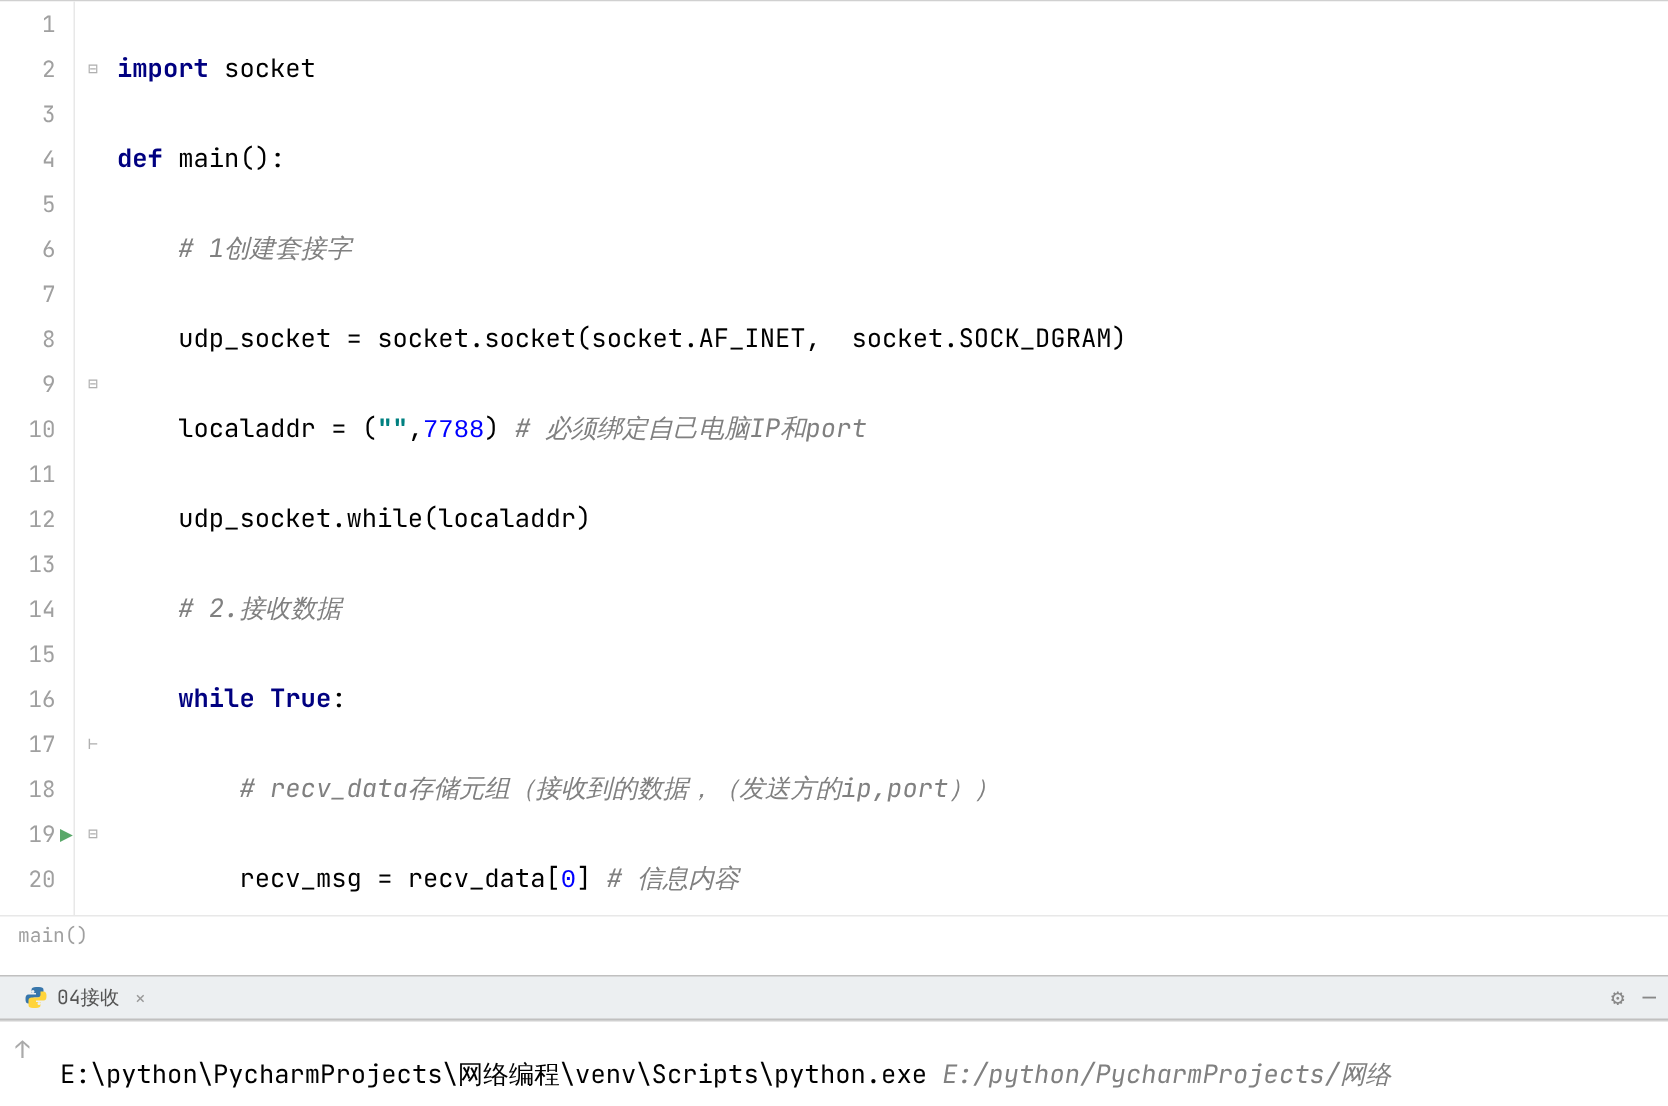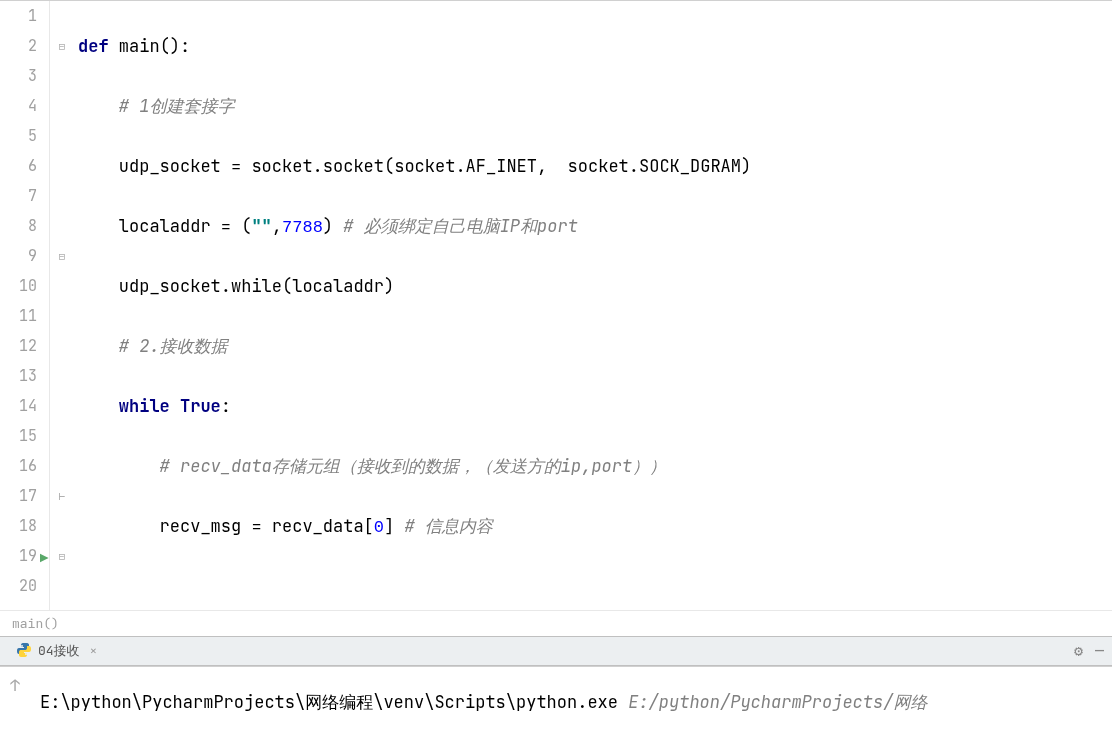--- a/index.html
+++ b/index.html
@@ -64,34 +64,35 @@
 .kw { color: #000080; font-weight: bold; }
 .str { color: #008080; font-weight: bold; }
 .num { color: #0000ff; font-family: Liberation Mono, monospace; }
 .cmt { color: #808080; font-style: italic; }
 .breadcrumb {
   padding: 4px 12px;
   font-size: 13px;
   color: #a0a0a0;
   border-top: 1px solid #e8e8e8;
   background: #fff;
-  height: 26px;
+  height: 40px;
 }
 .tabs-bar {
   display: flex;
   align-items: center;
   background: #eceff1;
   border-top: 1px solid #c0c0c0;
   border-bottom: 1px solid #c0c0c0;
   height: 30px;
   padding: 0 8px;
   position: relative;
 }
 .tab {
   display: flex;
+  align-items: center;
   gap: 6px;
   padding: 4px 8px;
   background: #eceff1;
   font-size: 13px;
   color: #555;
 }
 .py-icon {
   width: 16px; height: 16px;
   display: inline-flex;
   align-items: center;
@@ -159,20 +160,21 @@
 
   <div class="fold-col">
     <div class="fold-mark" style="top:38px">⊟</div>
     <div class="fold-mark" style="top:248px">⊟</div>
     <div class="fold-mark" style="top:488px">⊢</div>
     <div class="run-mark" style="top:548px">▶</div>
     <div class="fold-mark" style="top:548px">⊟</div>
   </div>
 
   <div class="code">
+<div class="code-line"><span class="kw">import</span> <span>socket</span></div>
 <div class="code-line"><span class="kw">def</span> <span>main</span><span>():</span></div>
 <div class="code-line">    <span class="cmt"># 1创建套接字</span></div>
 <div class="code-line">    <span>udp_socket </span><span>=</span><span> socket.socket(socket.AF_INET,  socket.SOCK_DGRAM)</span></div>
 <div class="code-line">    <span>localaddr </span><span>=</span><span> (</span><span class="str">""</span><span>,</span><span class="num">7788</span><span>) </span><span class="cmt"># 必须绑定自己电脑IP和port</span></div>
 <div class="code-line">    <span>udp_socket.while(localaddr)</span></div>
 <div class="code-line">    <span class="cmt"># 2.接收数据</span></div>
 <div class="code-line">    <span class="kw">while</span> <span class="kw">True</span><span>:</span></div>
 <div class="code-line">        <span class="cmt"># recv_data存储元组（接收到的数据，（发送方的ip,port））</span></div>
 <div class="code-line">        <span>recv_msg </span><span>=</span><span> recv_data[</span><span class="num">0</span><span>] </span><span class="cmt"># 信息内容</span></div>
 

